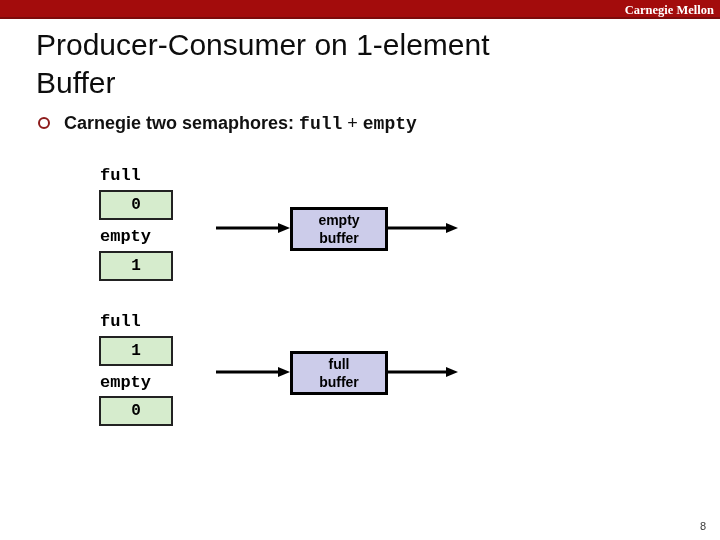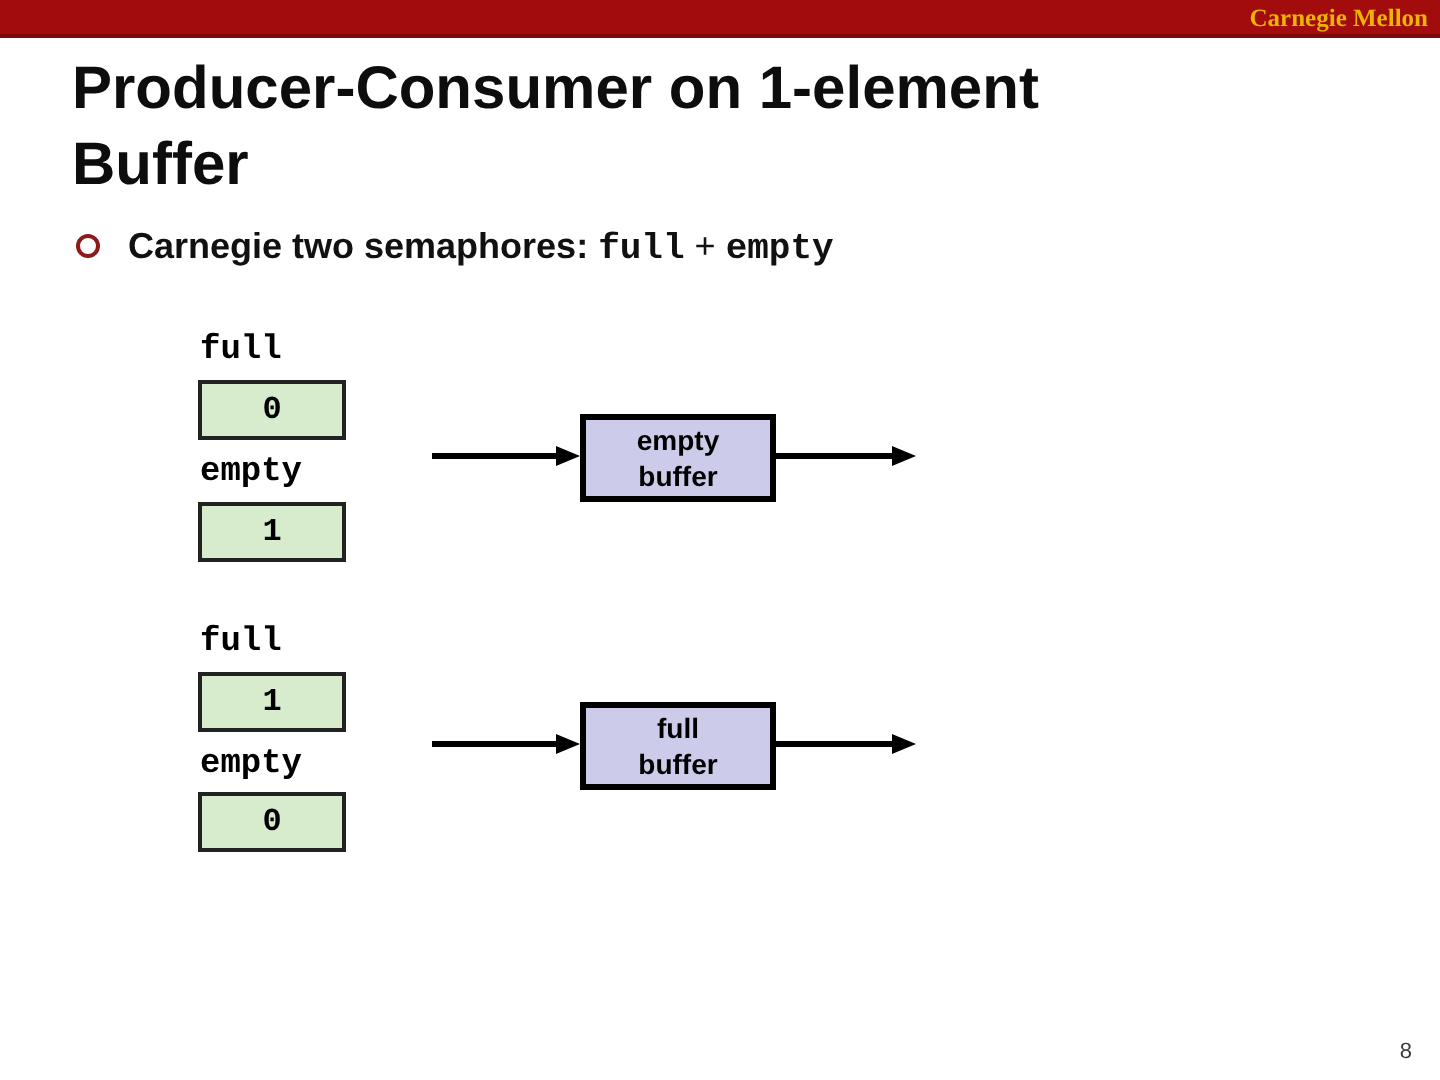--- a/index.html
+++ b/index.html
@@ -10,28 +10,28 @@
   }
 
   
   .top-bar {
     position:absolute; top:0; left:0; width:720px; height:17px;
     background:#a30c0c; border-bottom:2px solid #7c0b0b;
     text-align:right;
   }
   .brand {
     font-family:"Liberation Serif", serif; font-weight:bold;
-    font-size:12.5px; color:#eab308; line-height:17px; padding-right:6px;
+    font-size:12.5px; color:#ffffff; line-height:17px; padding-right:6px;
     display:inline-block;
   }
 
   
   .title {
     position:absolute; left:36px; top:26px; width:600px;
-    font-weight:bold; font-size:30px; line-height:38px; color:#0d0d0d;
+    font-weight:normal; font-size:30px; line-height:38px; color:#0d0d0d;
     margin:0;
   }
   .title div { white-space:nowrap; }
 
   
   .bullet-line {
     position:absolute; left:38px; top:111px; display:flex; align-items:flex-start;
   }
   .bullet-marker {
     width:8px; height:8px; border:2.5px solid #8d1b1b; border-radius:50%;

